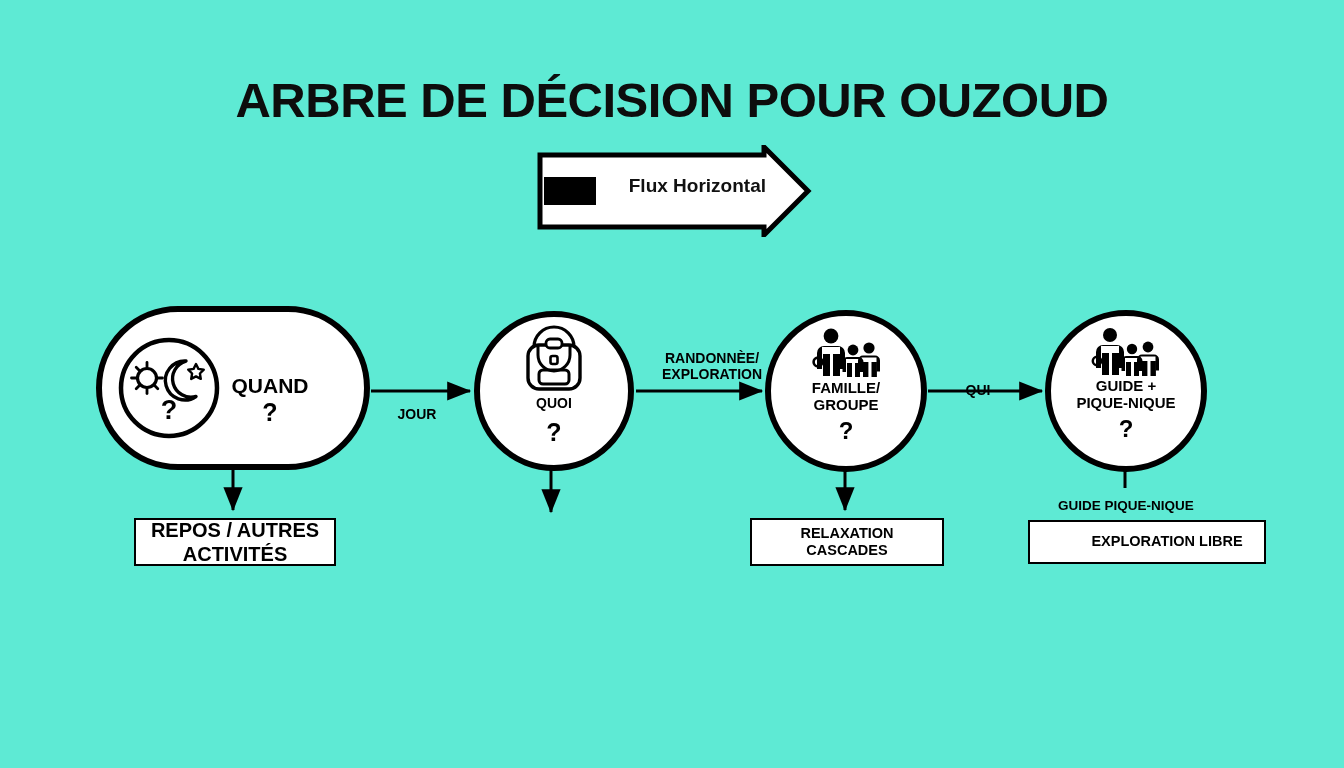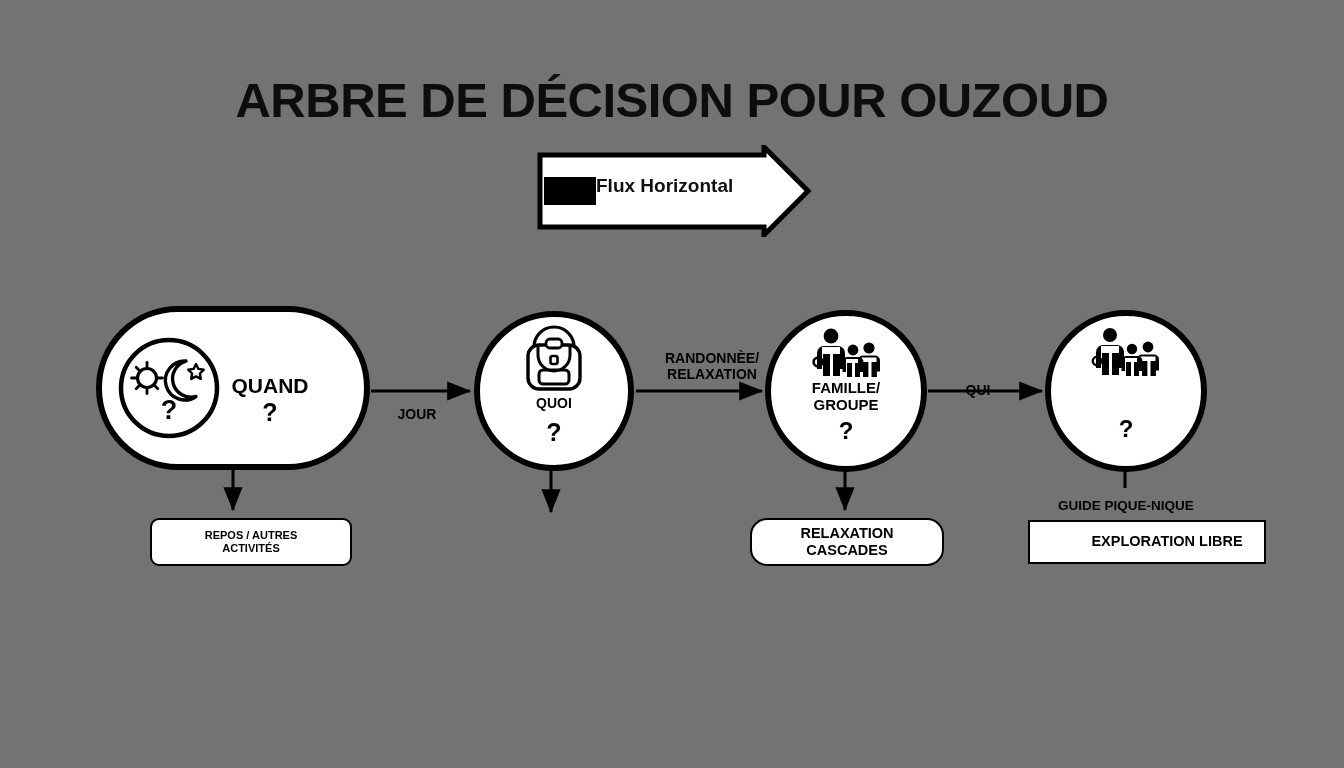--- a/index.html
+++ b/index.html
@@ -4,21 +4,21 @@
 <style>
   html, body {
     margin: 0;
     padding: 0;
     background: #ffffff;
   }
   #canvas {
     position: relative;
     width: 1344px;
     height: 768px;
-    background: #737373;
+    background: #5eead4;
     font-family: "Liberation Sans", sans-serif;
     color: #000000;
     overflow: hidden;
   }
 
   
   #title {
     position: absolute;
     left: 0;
     top: 72px;
@@ -38,21 +38,21 @@
     top: 145px;
     width: 276px;
     height: 92px;
   }
   #flux-banner svg { display: block; }
   #flux-label {
     position: absolute;
     left: 60px;
     top: 30px;
     width: 170px;
-    text-align: left;
+    text-align: right;
     font-size: 19px;
     font-weight: bold;
     color: #111;
     white-space: nowrap;
   }
 
   
   #diagram-svg {
     position: absolute;
     left: 0;
@@ -113,23 +113,23 @@
     background: #ffffff;
     display: flex;
     align-items: center;
     justify-content: center;
     text-align: center;
     font-weight: bold;
     color: #000;
     line-height: 1.2;
     white-space: pre-line;
   }
-  #o1 { left: 150px; top: 518px; width: 198px; height: 44px; font-size: 11px; border-radius: 9px; }
+  #o1 { left: 134px; top: 518px; width: 198px; height: 44px; font-size: 20px; }
   #o2 { left: 457px; top: 520px; width: 188px; height: 40px; font-size: 14.5px; }
-  #o3 { left: 750px; top: 518px; width: 190px; height: 44px; font-size: 14.5px; border-radius: 17px; }
+  #o3 { left: 750px; top: 518px; width: 190px; height: 44px; font-size: 14.5px; }
   #o4 { left: 1028px; top: 520px; width: 194px; height: 40px; font-size: 14.5px; padding-left: 40px; }
 </style>
 </head>
 <body>
 
 <div id="canvas">
 
   <div id="title">ARBRE DE DÉCISION POUR OUZOUD</div>
 
   <div id="flux-banner">
@@ -239,25 +239,27 @@
   <div class="node-text" id="n1-label">QUAND</div>
   <div class="node-q" id="n1-q">?</div>
 
   <div class="node-text" id="n2-label">QUOI</div>
   <div class="node-q" id="n2-q">?</div>
 
   <div class="node-text" id="n3-label">FAMILLE/
 GROUPE</div>
   <div class="node-q" id="n3-q">?</div>
 
+  <div class="node-text" id="n4-label">GUIDE +
+PIQUE-NIQUE</div>
   <div class="node-q" id="n4-q">?</div>
 
   <div class="edge-label" id="e1-label">JOUR</div>
   <div class="edge-label" id="e2-label">RANDONNÈE/
-RELAXATION</div>
+EXPLORATION</div>
   <div class="edge-label" id="e3-label">QUI</div>
   <div class="edge-label" id="e4-label">GUIDE PIQUE-NIQUE</div>
 
   <div class="outcome" id="o1">REPOS / AUTRES
 ACTIVITÉS</div>
   <div class="outcome" id="o3">RELAXATION
 CASCADES</div>
   <div class="outcome" id="o4">EXPLORATION LIBRE</div>
 
 </div>

